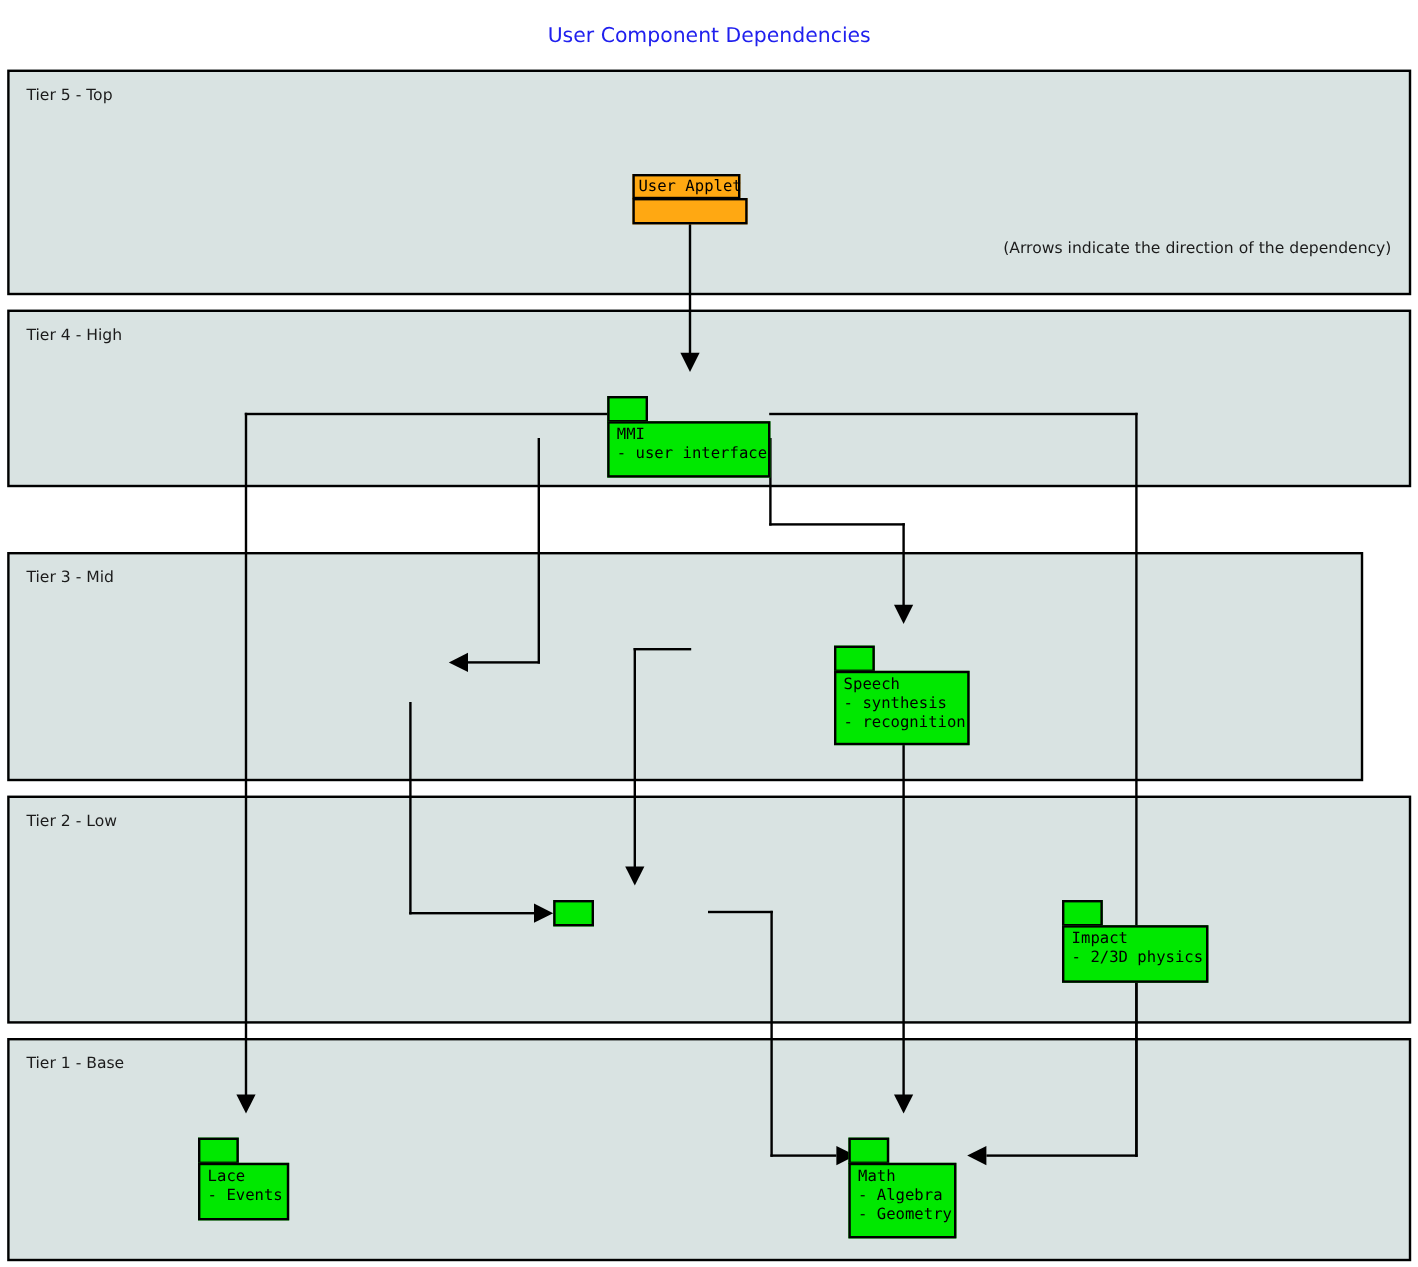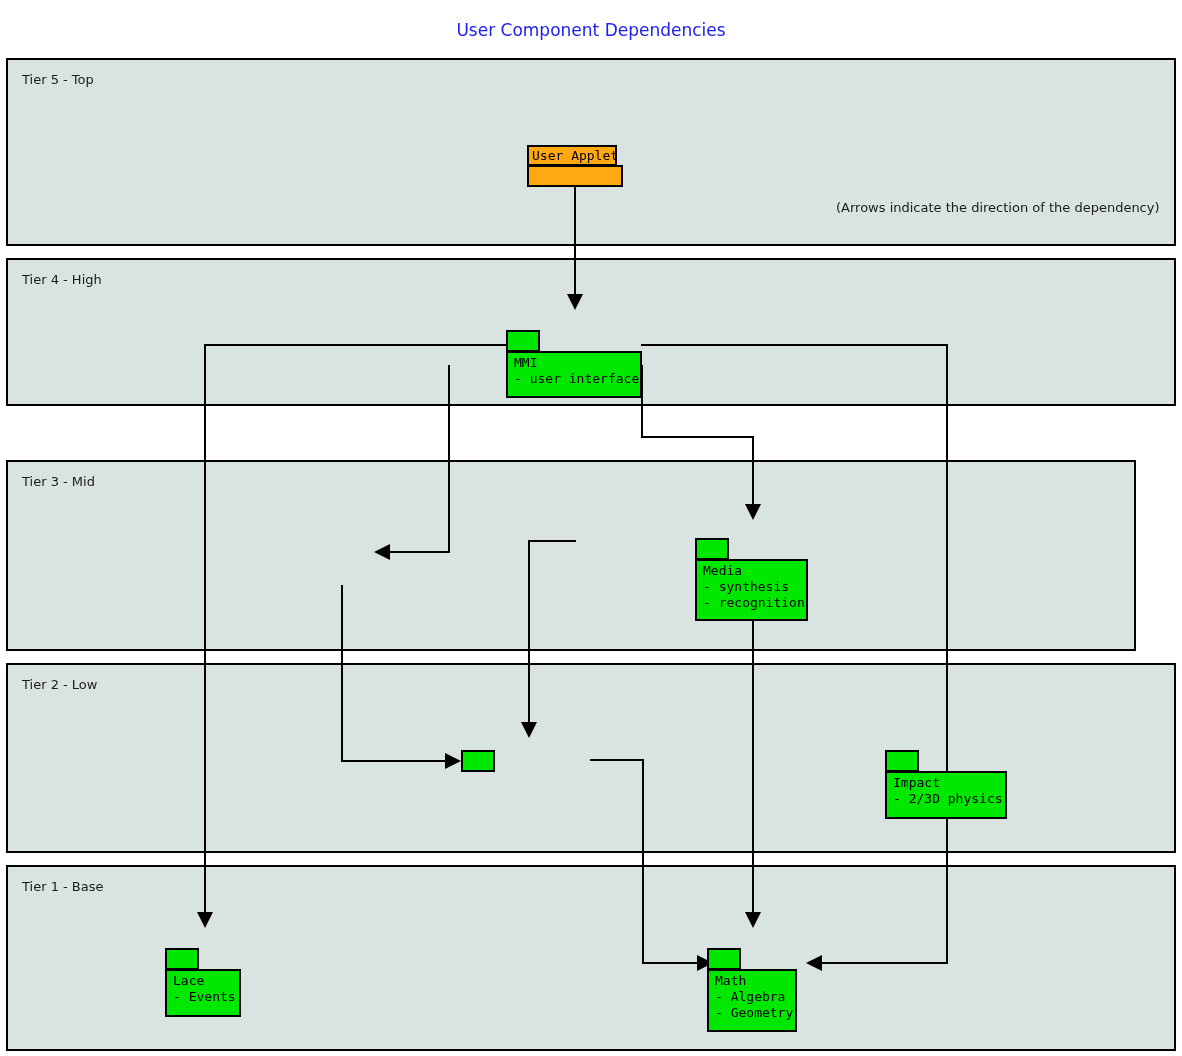--- a/index.html
+++ b/index.html
@@ -190,21 +190,21 @@
 
   <div class="pkg" style="left:506px; top:297px; width:136px; height:68px;">
     <div class="pkg-tab" style="left:0px; top:0px; width:34px; height:22px;"></div>
     <div class="pkg-body" style="left:0px; top:21px; width:136px; height:47px;">MMI
 - user interface</div>
   </div>
 
 
   <div class="pkg" style="left:695px; top:505px; width:113px; height:83px;">
     <div class="pkg-tab" style="left:0px; top:0px; width:34px; height:22px;"></div>
-    <div class="pkg-body" style="left:0px; top:21px; width:113px; height:62px;">Media
+    <div class="pkg-body" style="left:0px; top:21px; width:113px; height:62px;">Speech
 - synthesis
 - recognition</div>
   </div>
 
   <div class="pkg" style="left:461px; top:717px; width:129px; height:69px;">
     <div class="pkg-tab" style="left:0px; top:0px; width:34px; height:22px;"></div>
   </div>
 
   <div class="pkg" style="left:885px; top:717px; width:122px; height:69px;">
     <div class="pkg-tab" style="left:0px; top:0px; width:34px; height:22px;"></div>

